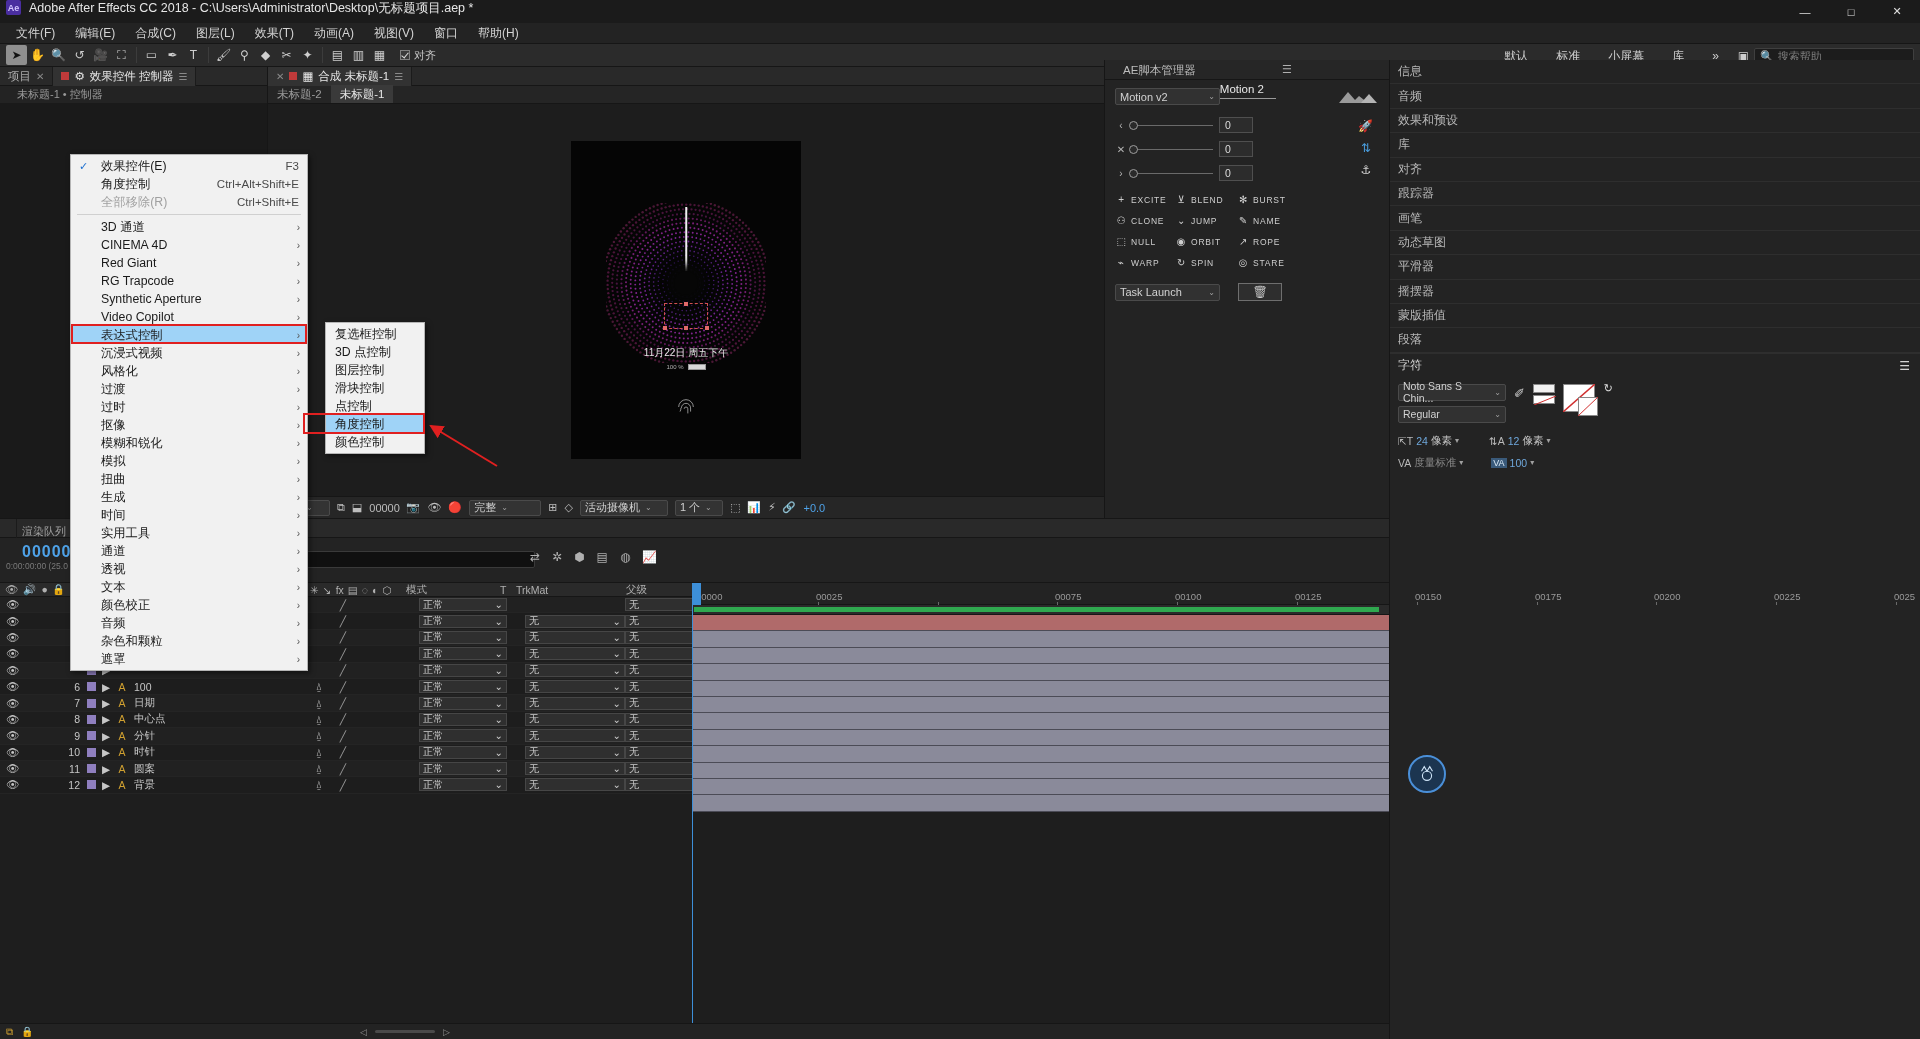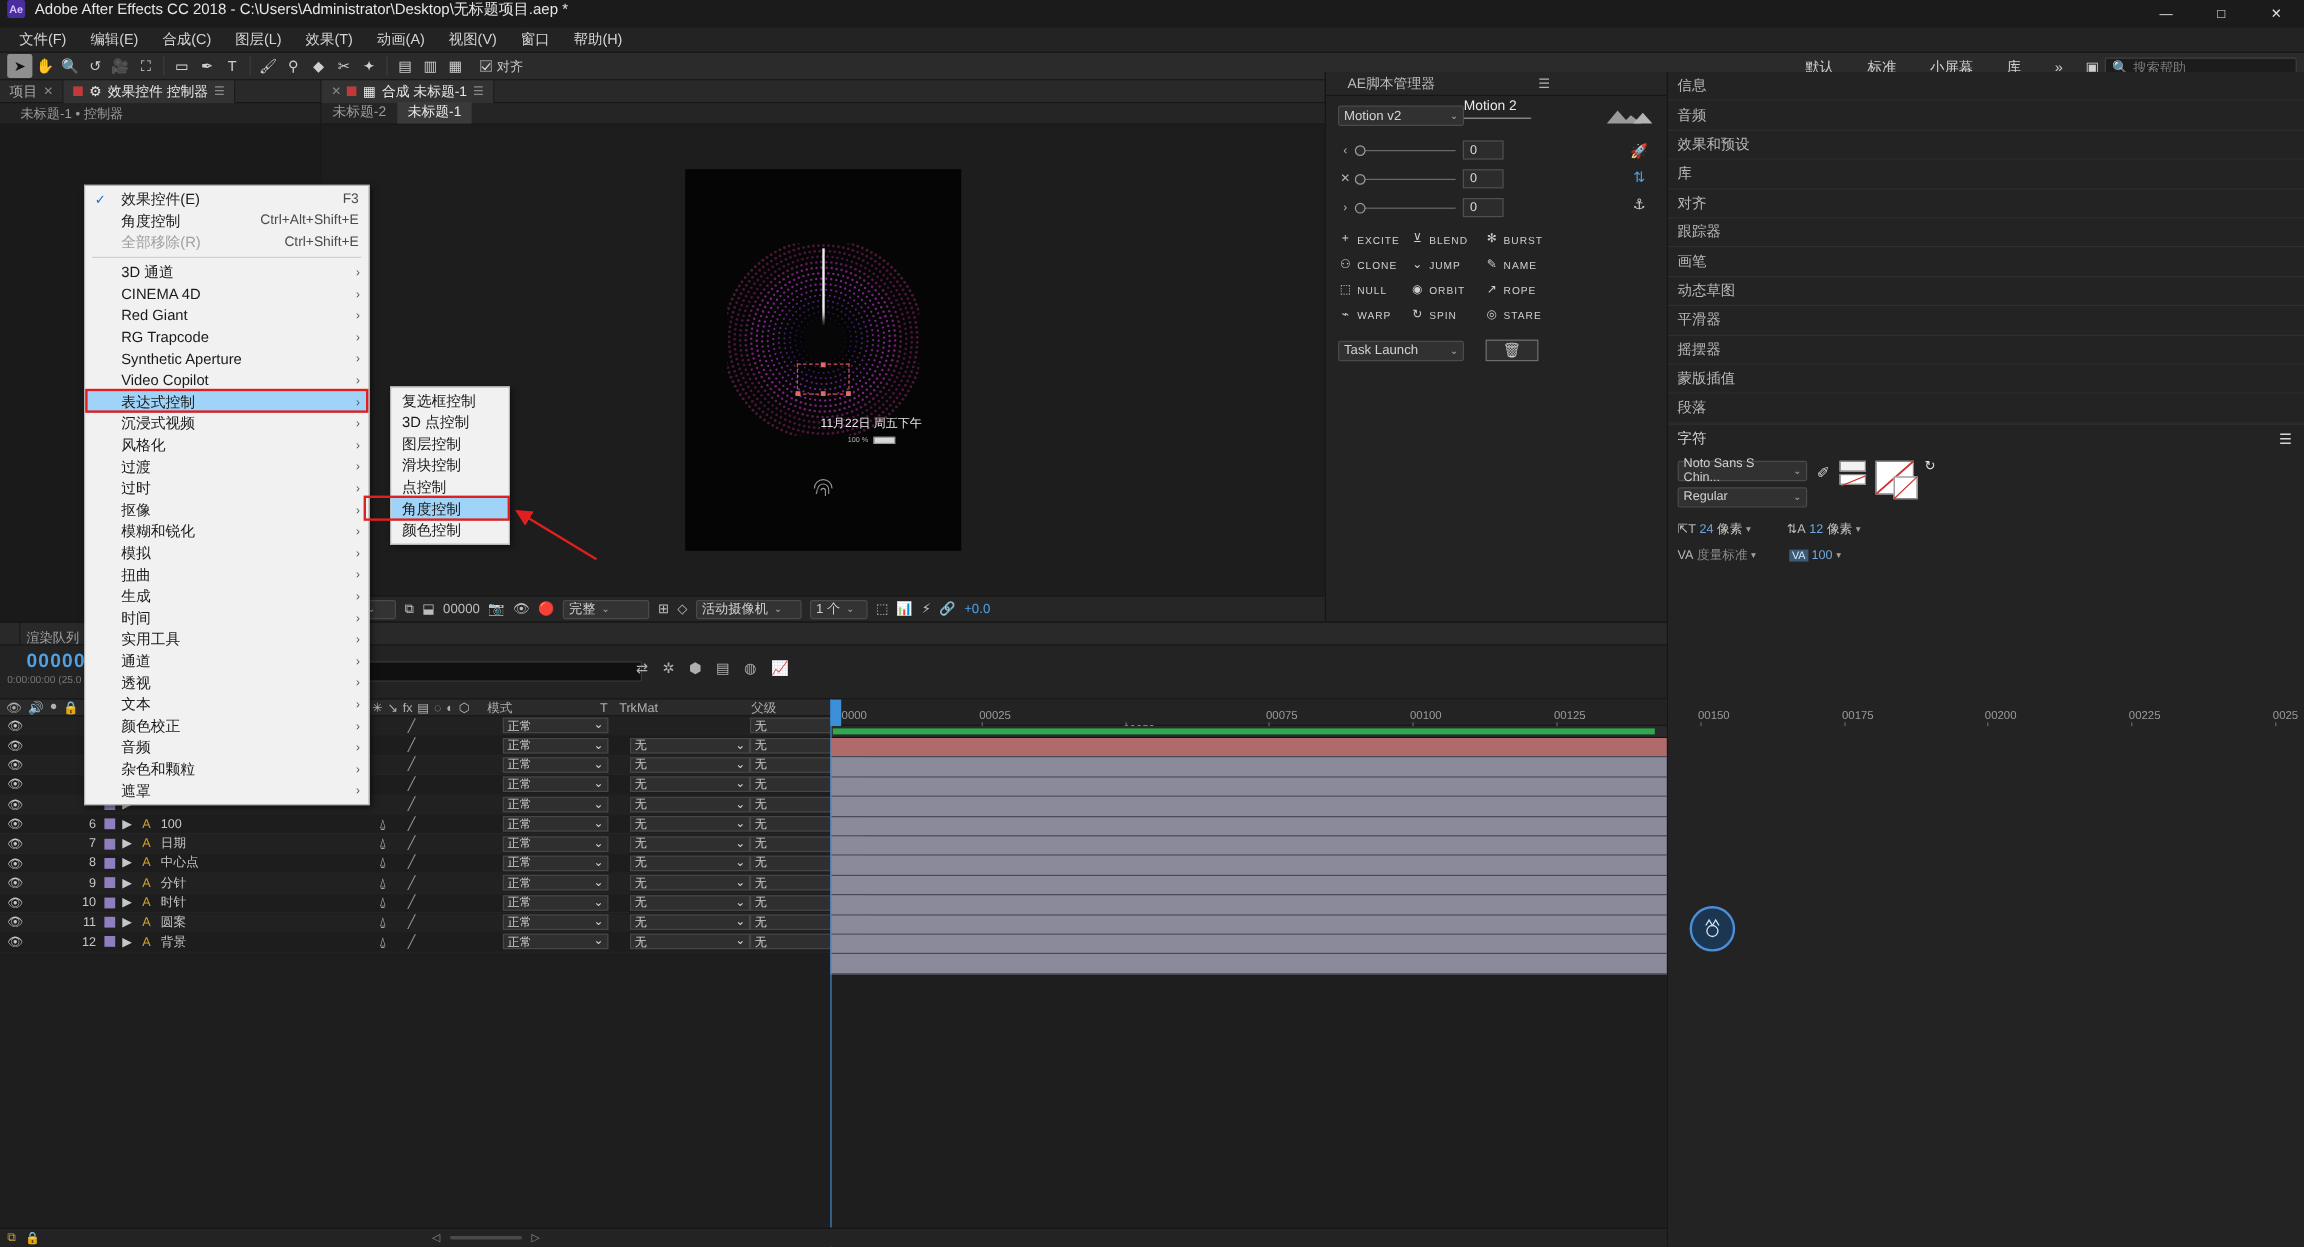--- a/index.html
+++ b/index.html
@@ -45,21 +45,21 @@
   #project-panel { position:absolute; left:0; top:67px; width:268px; height:451px; background:#1f1f1f; border-right:1px solid #161616;}
   .proj-breadcrumb { height:17px; font-size:11px; color:#9a9a9a; display:flex; align-items:center; padding-left:17px; background:#232323;}
   .proj-body { background:#1a1a1a; height:100%;}
 
   
   #comp-panel { position:absolute; left:268px; top:67px; width:836px; height:451px; background:#1d1d1d;}
   .comp-tabs2 { height:18px; background:#252525; display:flex; align-items:flex-end; gap:0; border-bottom:1px solid #161616;}
   .ctab { padding:0 9px; height:18px; line-height:18px; font-size:11.5px; color:#9c9c9c;}
   .ctab.active { background:#3a3a3a; color:#e8e8e8;}
   .comp-view { position:absolute; left:0; top:37px; right:0; bottom:22px; background:#1d1d1d; display:flex; align-items:center; justify-content:center;}
-  .phone { width:230px; height:318px; background:#050505; position:relative; overflow:hidden;padding-left:40px;}
+  .phone { width:230px; height:318px; background:#050505; position:relative; overflow:hidden;}
   .dots-ring { position:absolute; left:50%; top:62px; transform:translateX(-50%); width:160px; height:160px; }
   .clockhand { position:absolute; left:50%; top:66px; width:1.5px; height:72px; background:#efefef; transform:translateX(-50%);}
   .centerhole { position:absolute; left:50%; top:130px; width:24px; height:24px; margin-left:-12px; border-radius:50%; background:#060606; box-shadow:0 0 8px 6px #070707;}
   .sel-box { position:absolute; left:50%; top:162px; margin-left:-22px; width:44px; height:26px; border:1px dashed #d05050;}
   .sel-box:before,.sel-box:after,.sel-h{position:absolute;width:4px;height:4px;background:#e06a6a;}
   .sel-box:before{left:-2px;top:-2px;} .sel-box:after{right:-2px;top:-2px;}
   .sq{position:absolute;width:4px;height:4px;background:#e06a6a;}
   .phone-date { position:absolute; width:100%; text-align:center; top:205px; font-size:10px; color:#e8e8e8;}
   .phone-pct { position:absolute; width:100%; text-align:center; top:223px; font-size:6px; color:#b0b0b0; display:flex; justify-content:center; align-items:center; gap:4px;}
   .batt { width:18px; height:6px; border:1px solid #9a9a9a; background:#d8d8d8;}

